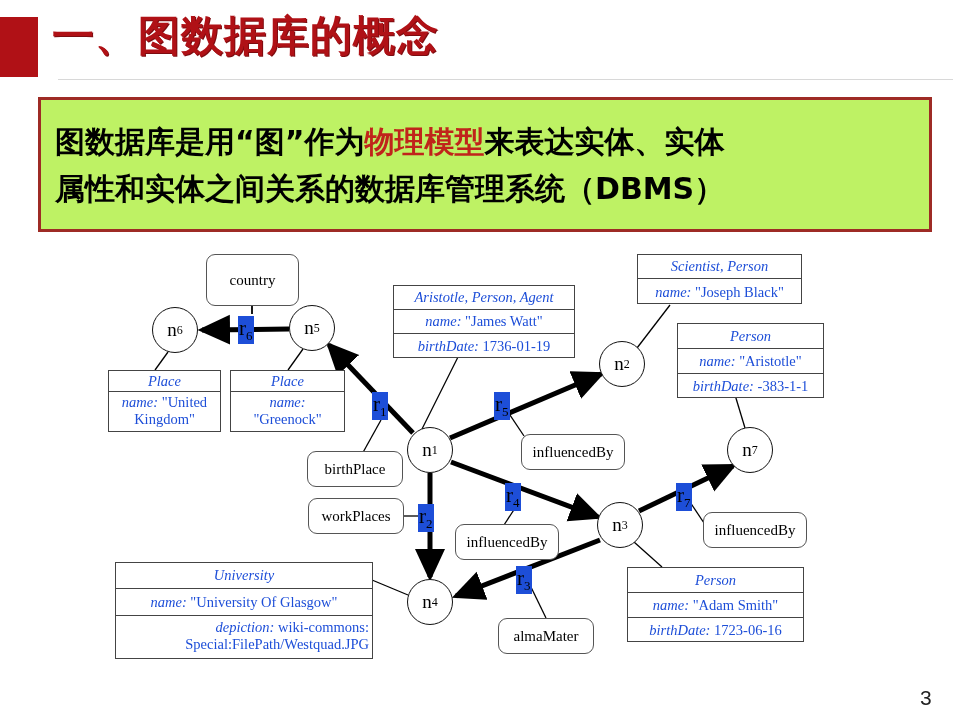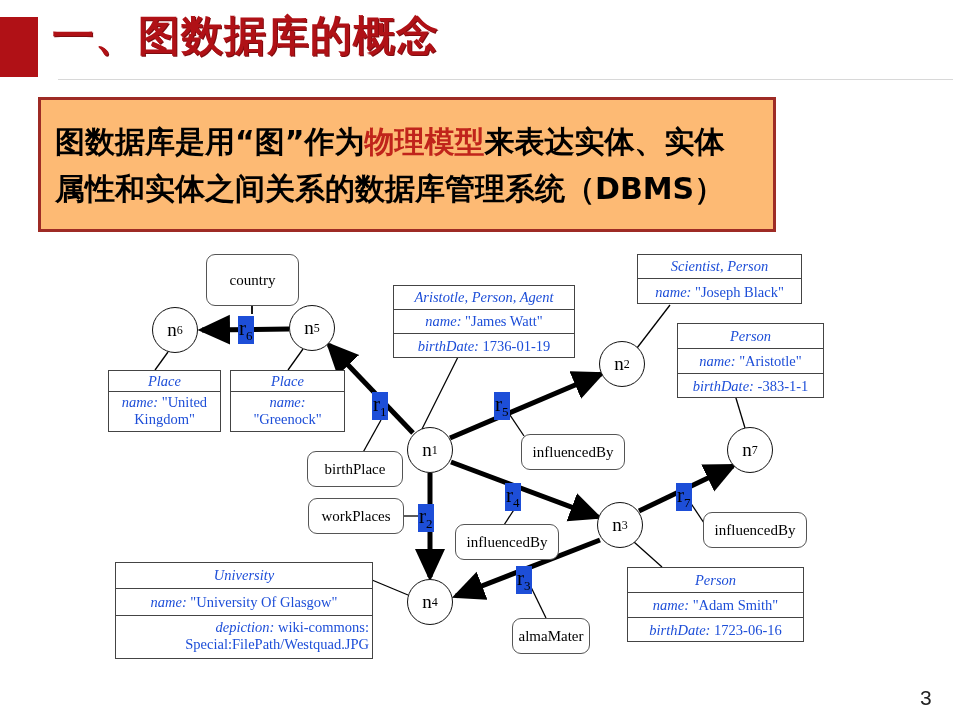--- a/index.html
+++ b/index.html
@@ -42,22 +42,22 @@
     position: absolute;
     left: 58px; top: 79px;
     width: 895px; height: 1px;
     background: #d8d8d8;
   }
 
   
   #callout {
     position: absolute;
     left: 38px; top: 97px;
-    width: 738px; height: 135px;
-    background: #fdba74;
+    width: 894px; height: 135px;
+    background: #bef264;
     border: 3px solid #9E2B25;
     box-sizing: border-box;
   }
   #callout-text {
     position: absolute;
     left: 14px; top: 18px;
     width: 866px;
     font-family: "DejaVu Sans", sans-serif;
     font-size: 30px;
     font-weight: bold;
@@ -266,21 +266,21 @@
 
   <div class="rlabel" style="left:206px; top:14px; width:93px; height:52px;">
     <span>country</span>
   </div>
   <div class="rlabel" style="left:307px; top:211px; width:96px; height:36px;">
     <span>birthPlace</span>
   </div>
   <div class="rlabel" style="left:308px; top:258px; width:96px; height:36px;">
     <span>workPlaces</span>
   </div>
-  <div class="rlabel" style="left:512px; top:378px; width:78px; height:36px;text-align:center;">
+  <div class="rlabel" style="left:498px; top:378px; width:96px; height:36px;text-align:center;">
     <span>almaMater</span>
   </div>
   <div class="rlabel" style="left:521px; top:194px; width:104px; height:36px;">
     <span>influencedBy</span>
   </div>
   <div class="rlabel" style="left:455px; top:284px; width:104px; height:36px;">
     <span>influencedBy</span>
   </div>
   <div class="rlabel" style="left:703px; top:272px; width:104px; height:36px;">
     <span>influencedBy</span>

